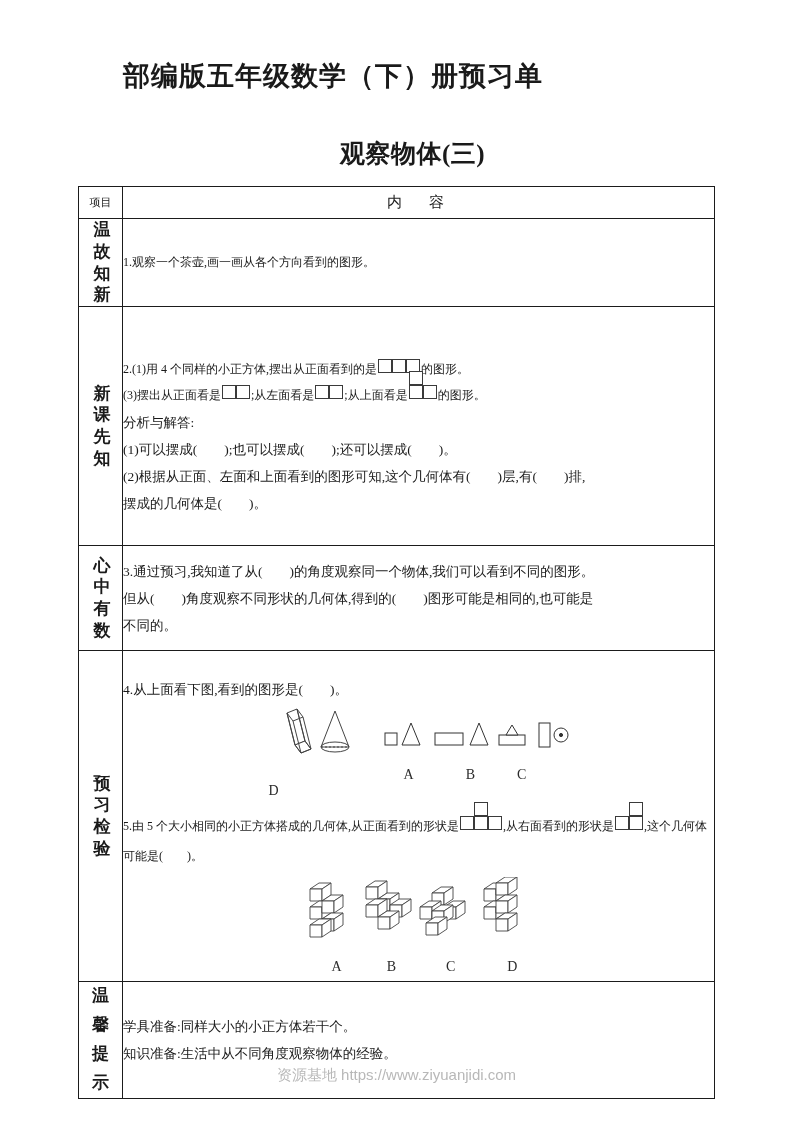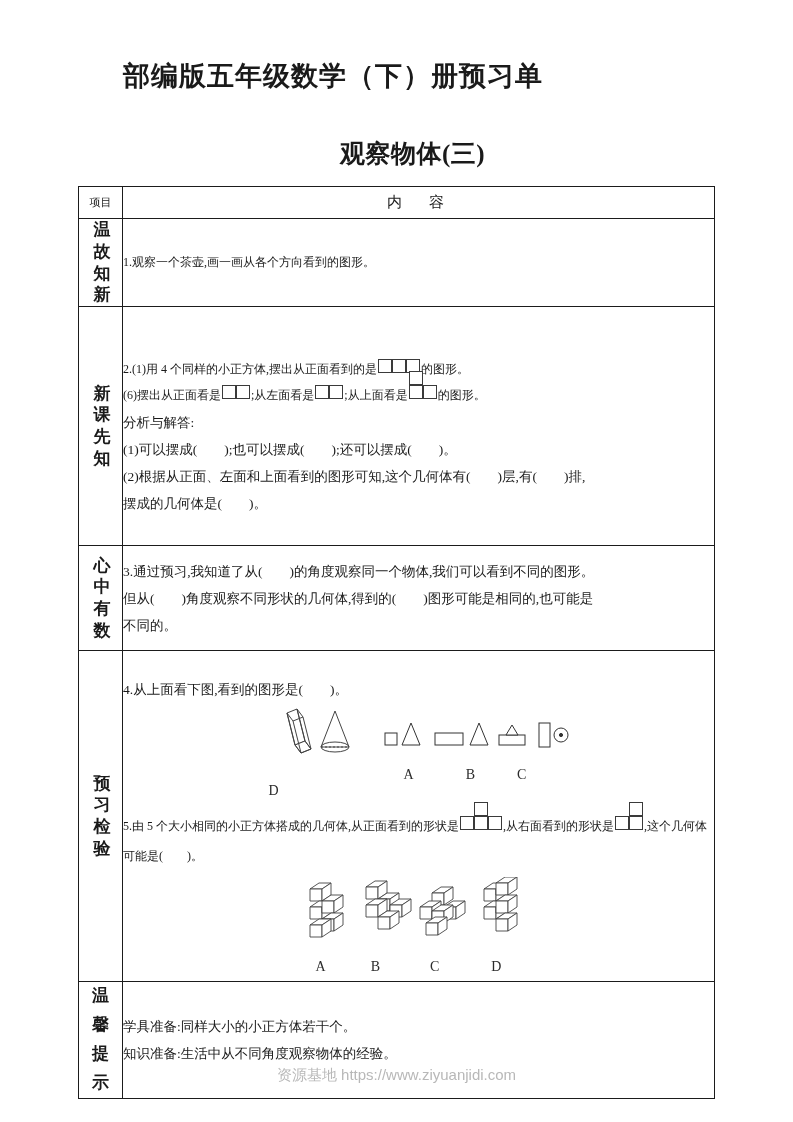--- a/index.html
+++ b/index.html
@@ -166,21 +166,21 @@
 
           <div class="line">
             <span>2.(1)用 4 个同样的小正方体,摆出从正面看到的是</span><span class="fig" style="width:42px;height:14px;margin:0 1px;">
               <span class="sq" style="left:0;top:0;width:14px;height:14px;"></span>
               <span class="sq" style="left:14px;top:0;width:14px;height:14px;"></span>
               <span class="sq" style="left:28px;top:0;width:14px;height:14px;"></span>
             </span><span>的图形。</span>
           </div>
 
           <div class="line" style="line-height:2.35">
-            <span>(6)摆出从正面看是</span><span class="fig" style="width:28px;height:14px;margin:0 1px;">
+            <span>(3)摆出从正面看是</span><span class="fig" style="width:28px;height:14px;margin:0 1px;">
               <span class="sq" style="left:0;top:0;width:14px;height:14px;"></span>
               <span class="sq" style="left:14px;top:0;width:14px;height:14px;"></span>
             </span><span>;从左面看是</span><span class="fig" style="width:28px;height:14px;margin:0 1px;">
               <span class="sq" style="left:0;top:0;width:14px;height:14px;"></span>
               <span class="sq" style="left:14px;top:0;width:14px;height:14px;"></span>
             </span><span>;从上面看是</span><span class="fig" style="width:28px;height:14px;margin:0 1px;">
               <span class="sq" style="left:0;top:-14px;width:14px;height:14px;"></span>
               <span class="sq" style="left:0;top:0;width:14px;height:14px;"></span>
               <span class="sq" style="left:14px;top:0;width:14px;height:14px;"></span>
             </span><span>的图形。</span>
@@ -315,21 +315,21 @@
               <g>
                 <use href="#cu" x="180" y="6"></use>
                 <use href="#cu" x="192" y="0"></use>
                 <use href="#cu" x="180" y="24"></use>
                 <use href="#cu" x="192" y="18"></use>
                 <use href="#cu" x="192" y="36"></use>
               </g>
             </svg>
           </div>
           <div class="abcd">
-            <span style="display:inline-block;width:230px;text-align:left;">
+            <span style="display:inline-block;width:230px;text-align:center;">
               <span style="display:inline-block;width:12px;"></span><span>A</span><span style="display:inline-block;width:45px;"></span><span>B</span><span style="display:inline-block;width:50px;"></span><span>C</span><span style="display:inline-block;width:52px;"></span><span>D</span>
             </span>
           </div>
         </td>
       </tr>
 
       <tr>
         <td class="label-col" style="height:56px">
           <span class="vlabel" style="width:30px;word-break:normal;line-height:1.7;">温馨提示</span>
         </td>

